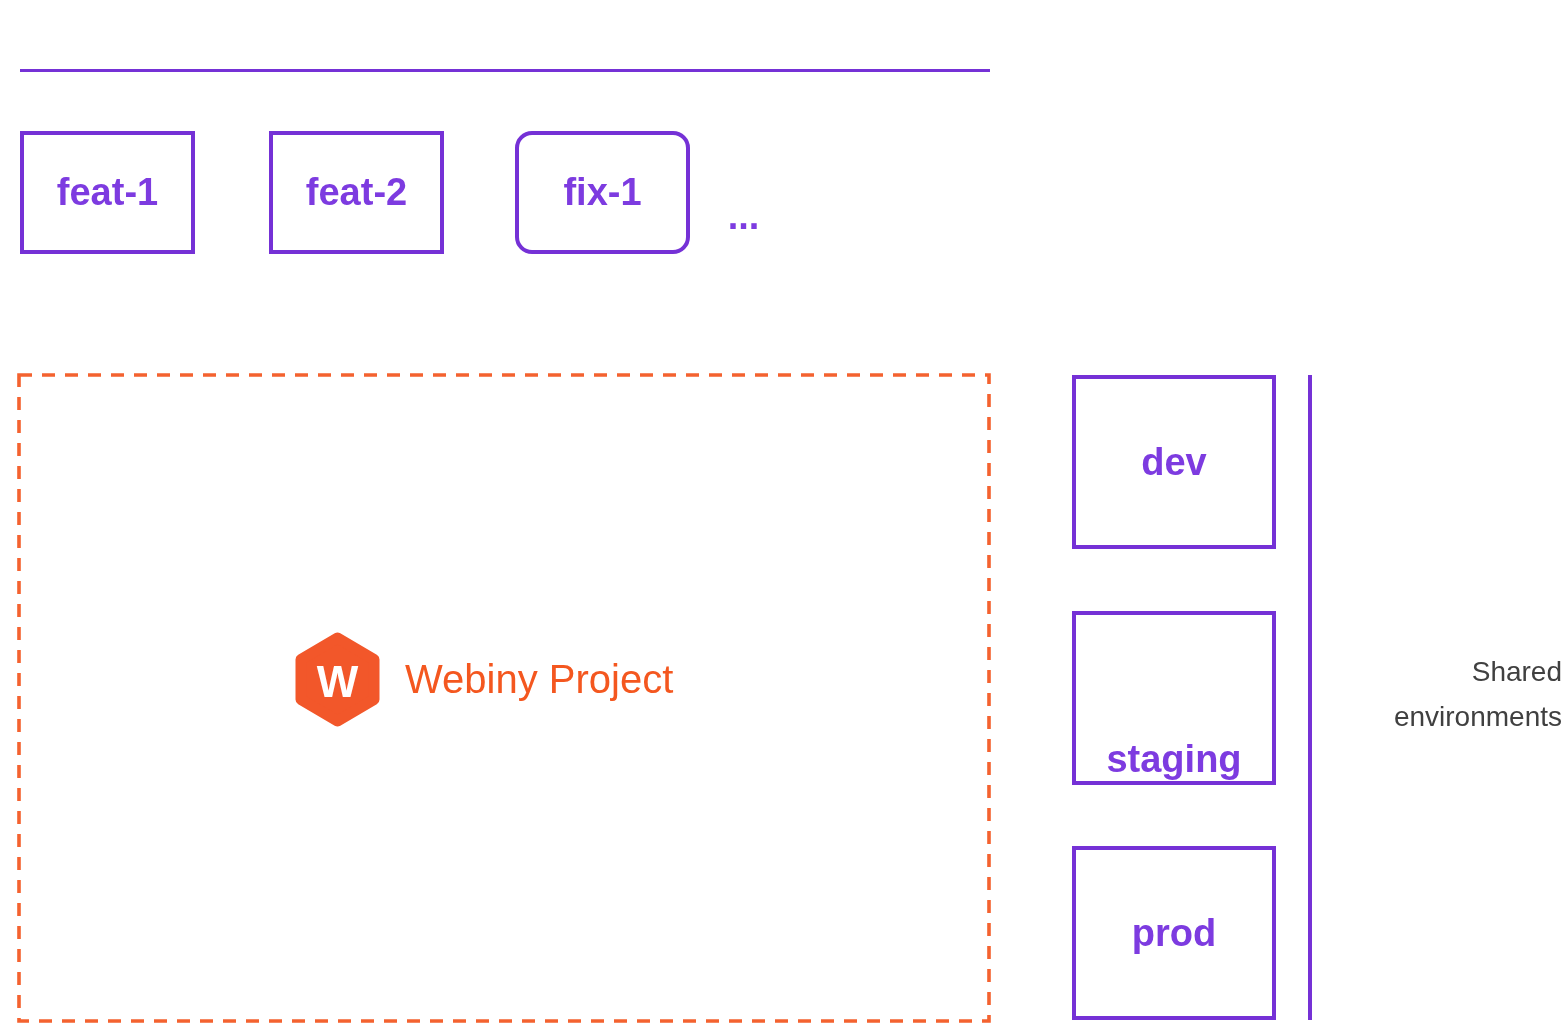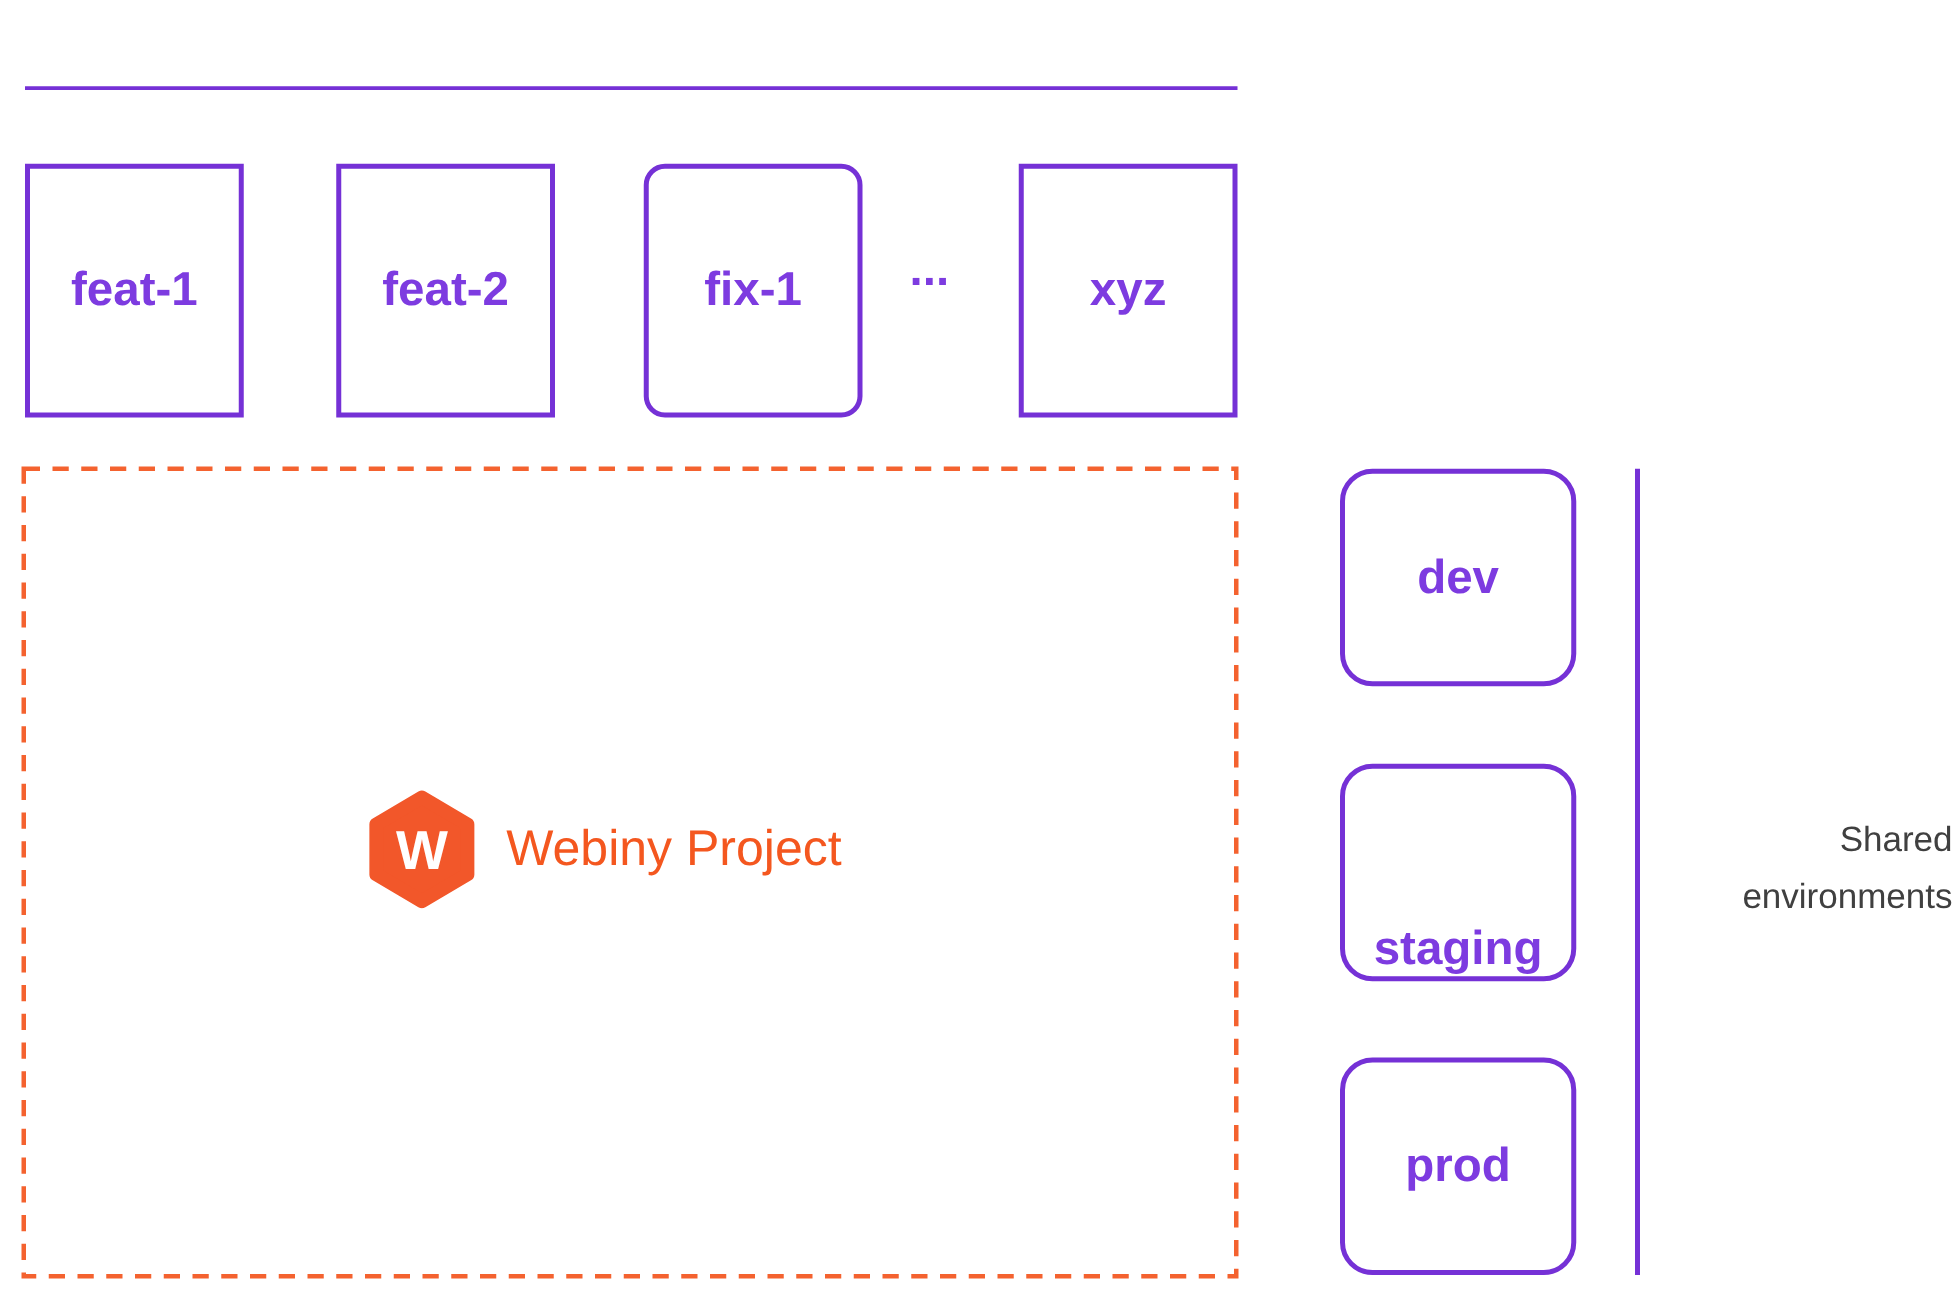--- a/index.html
+++ b/index.html
@@ -40,35 +40,35 @@
     justify-content: center;
   }
   .env-box .env-label {
     font-size: 38px;
     font-weight: 700;
     color: #7d3be0;
     letter-spacing: 0px;
   }
 
   
-  .iso-box { top: 131px; width: 175px; height: 203px; }
+  .iso-box { top: 131px; width: 175px; height: 123px; }
   .iso-box-0 { left: 20px; }
   .iso-box-1 { left: 259px; margin-left: 10px; }
   .iso-box-2 { left: 515px; border-radius: 17px; }
   .iso-box-3 { left: 815px; }
 
   .iso-ellipsis {
     position: absolute;
     left: 690px; top: 131px; width: 107px; height: 171px;
     display: flex; align-items: center; justify-content: center;
     font-size: 38px; font-weight: 700; color: #7d3be0;
   }
 
   
-  .shared-box { left: 1072px; width: 189px; height: 174px; border-radius: 26px; }
+  .shared-box { left: 1072px; width: 204px; height: 174px; }
   .shared-box-0 { top: 375px; }
   .shared-box-1 { top: 611px; align-items: flex-end; }
   .shared-box-2 { top: 846px; }
 
   
   .dashed-rect-svg {
     position: absolute;
     left: 16px; top: 372px;
     width: 976px; height: 652px;
   }
@@ -115,23 +115,20 @@
   <div class="env-box iso-box iso-box-0">
     <span class="env-label">feat-1</span>
   </div>
   <div class="env-box iso-box iso-box-1">
     <span class="env-label">feat-2</span>
   </div>
   <div class="env-box iso-box iso-box-2">
     <span class="env-label">fix-1</span>
   </div>
   <div class="iso-ellipsis">...</div>
-  <div class="env-box iso-box iso-box-3">
-    <span class="env-label">xyz</span>
-  </div>
 
   <svg class="dashed-rect-svg" viewBox="0 0 976 652" aria-hidden="true">
     <rect x="3" y="3" width="970" height="646" fill="none" stroke="#f4622f" stroke-width="3.6" stroke-dasharray="13 10"></rect>
   </svg>
 
   <div class="project-group">
     <svg class="hex-logo-svg" viewBox="0 0 85 95" aria-hidden="true">
       <polygon points="42.5,6 79,27.5 79,67.5 42.5,89 6,67.5 6,27.5" fill="#f2572a" stroke="#f2572a" stroke-width="11" stroke-linejoin="round"></polygon>
       <text x="42.5" y="49" text-anchor="middle" dominant-baseline="central" font-family="Liberation Sans, sans-serif" font-weight="700" font-size="44" fill="#ffffff">W</text>
     </svg>

